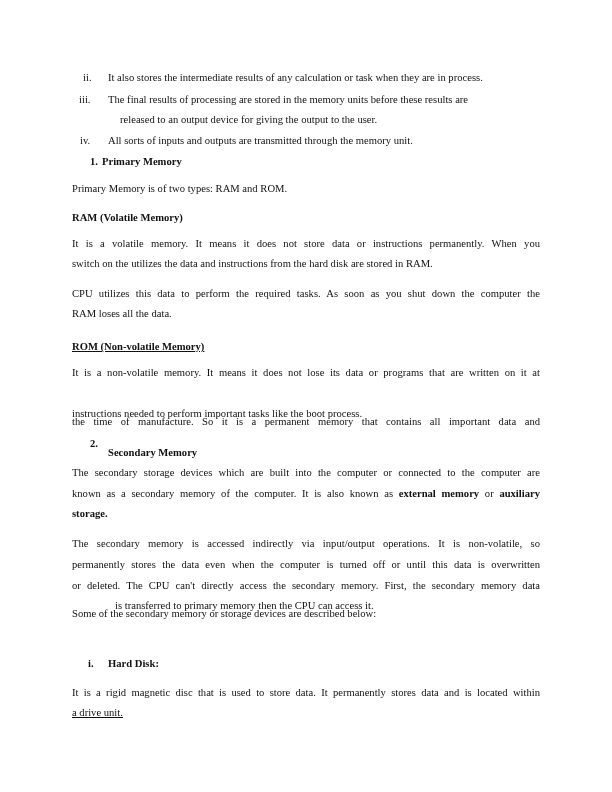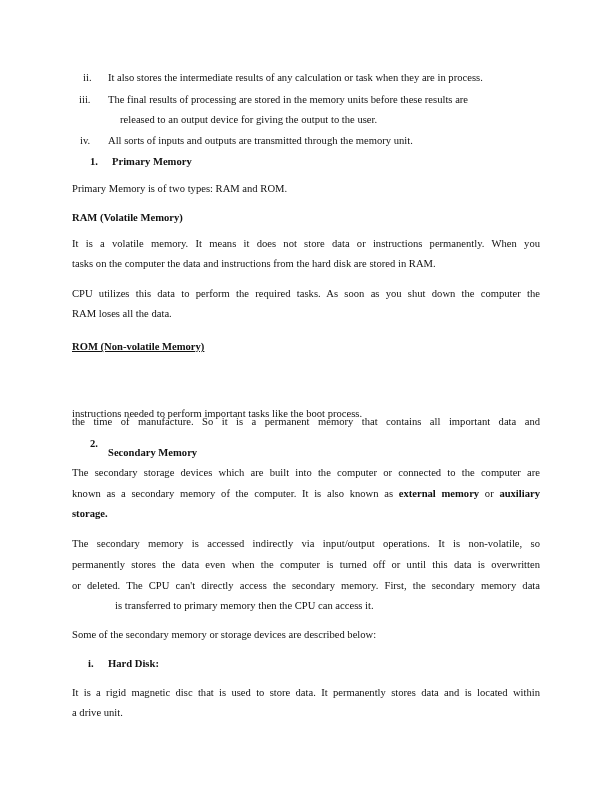--- a/index.html
+++ b/index.html
@@ -25,50 +25,51 @@
 
     <div class="abs" style="left:79px; top:94px;">iii.</div>
     <div class="abs" style="left:108px; top:94px; width:432px;">The final results of processing are stored in the memory units before these results are</div>
     <div class="abs" style="left:120px; top:114px;">released to an output device for giving the output to the user.</div>
 
     <div class="abs" style="left:80px; top:135px;">iv.</div>
     <div class="abs" style="left:108px; top:135px;">All sorts of inputs and outputs are transmitted through the memory unit.</div>
   </div>
 
   <div class="abs bold" style="left:90px; top:156px;">1.</div>
-  <div class="abs bold" style="left:112px; top:156px;">Primary Memory</div>
+  <div class="abs bold" style="left:102px; top:156px;">Primary Memory</div>
 
   <div class="abs" style="left:72px; top:183px;">Primary Memory is of two types: RAM and ROM.</div>
 
   <div class="abs bold" style="left:72px; top:212px;">RAM (Volatile Memory)</div>
   <div class="line j" style="top:237px;">It is a volatile memory. It means it does not store data or instructions permanently. When you</div>
-  <div class="abs" style="left:72px; top:258px;">tasks on the computer the data and instructions from the hard disk are stored in RAM.</div>
+  <div class="abs" style="left:72px; top:258px;">switch on the utilizes the data and instructions from the hard disk are stored in RAM.</div>
 
   <div class="line j" style="top:287px;">CPU utilizes this data to perform the required tasks. As soon as you shut down the computer the</div>
   <div class="abs" style="left:72px; top:308px;">RAM loses all the data.</div>
 
   <div class="abs bold" style="left:72px; top:341px;text-decoration:underline;">ROM (Non-volatile Memory)</div>
+  <div class="line j" style="top:366px;">It is a non-volatile memory. It means it does not lose its data or programs that are written on it at</div>
   <div class="line j" style="top:387px;margin-top:28px;">the time of manufacture. So it is a permanent memory that contains all important data and</div>
   <div class="abs" style="left:72px; top:408px;">instructions needed to perform important tasks like the boot process.</div>
 
   <div class="abs bold" style="left:90px; top:438px;">2.</div>
   <div class="abs bold" style="left:108px; top:438px;margin-top:9px;">Secondary Memory</div>
 
   <div class="line j" style="top:466px;">The secondary storage devices which are built into the computer or connected to the computer are</div>
   <div class="line j" style="top:487px;">
     <span>known as a secondary memory of the computer. It is also known as </span><span class="bold">external memory</span><span> or </span><span class="bold">auxiliary</span>
   </div>
   <div class="abs bold" style="left:72px; top:508px;">storage.</div>
 
   <div class="line j" style="top:537px;">The secondary memory is accessed indirectly via input/output operations. It is non-volatile, so</div>
   <div class="line j" style="top:558px;">permanently stores the data even when the computer is turned off or until this data is overwritten</div>
   <div class="line j" style="top:579px;">or deleted. The CPU can't directly access the secondary memory. First, the secondary memory data</div>
   <div class="abs" style="left:72px; top:600px;margin-left:43px;">is transferred to primary memory then the CPU can access it.</div>
 
-  <div class="abs" style="left:72px; top:629px;text-align:right;">Some of the secondary memory or storage devices are described below:</div>
+  <div class="abs" style="left:72px; top:608px;text-align:right;">Some of the secondary memory or storage devices are described below:</div>
 
   <div class="abs bold" style="left:88px; top:658px;">i.</div>
   <div class="abs bold" style="left:108px; top:658px;">Hard Disk:</div>
 
   <div class="line j" style="top:686px;">It is a rigid magnetic disc that is used to store data. It permanently stores data and is located within</div>
-  <div class="abs" style="left:72px; top:707px;">a drive unit.</div>
+  <div class="abs" style="left:72px; top:707px;text-decoration:underline;">a drive unit.</div>
 
 </div>
 
 </body></html>

